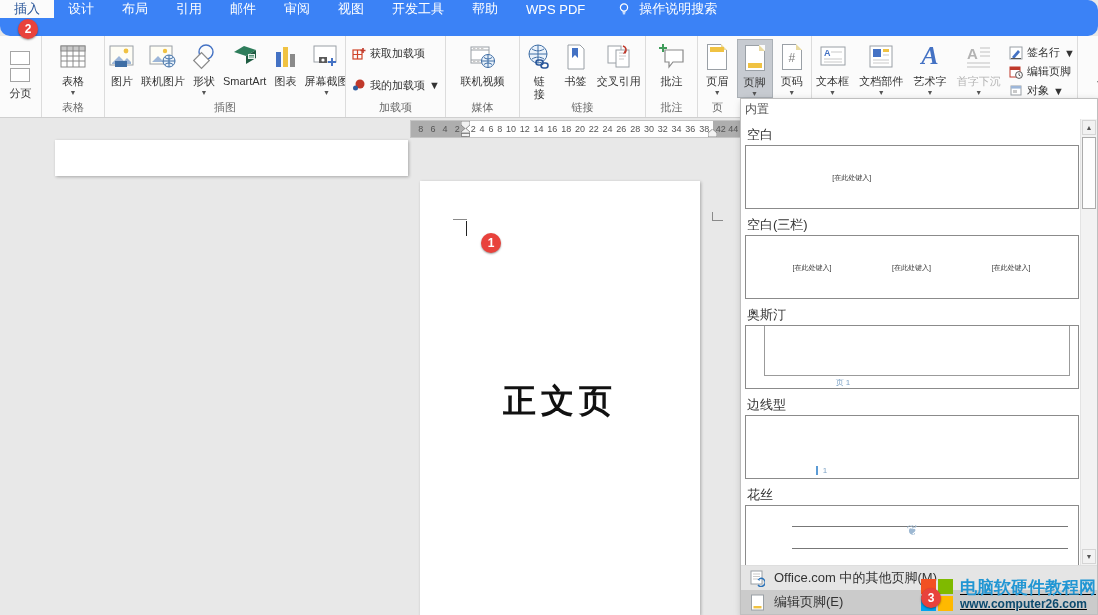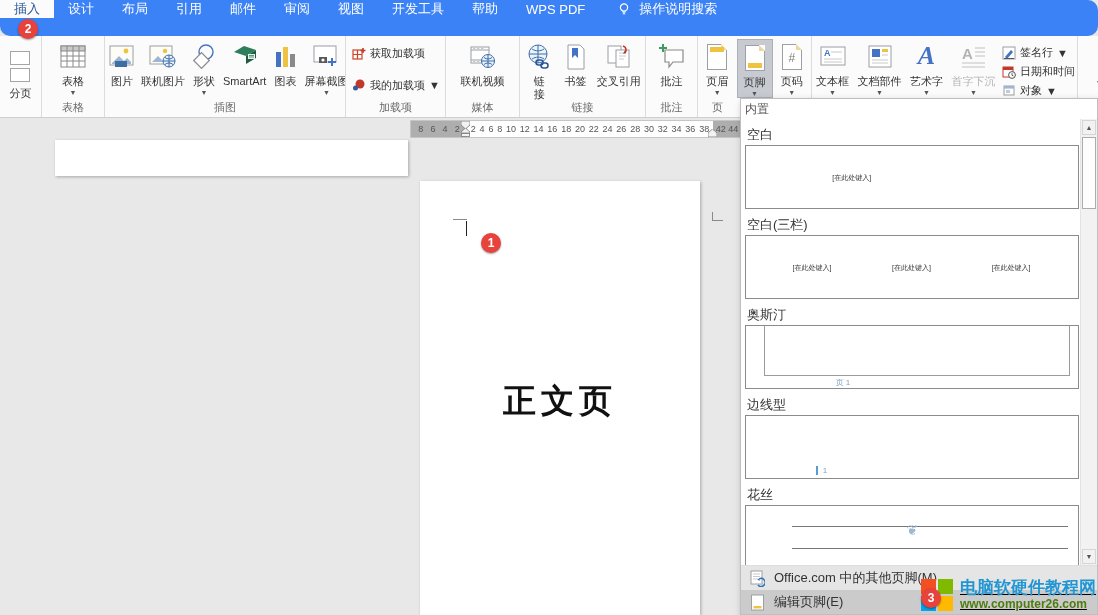--- a/index.html
+++ b/index.html
@@ -85,21 +85,21 @@
 
   
   .badge { position:absolute; width:20px; height:20px; border-radius:50%; background:#e8423c;
     color:#fff; font-size:12px; font-weight:bold; text-align:center; line-height:20px; z-index:80;
     box-shadow:0 1px 2px rgba(0,0,0,.4); }
   #watermark { position:absolute; right:2px; bottom:4px; display:flex; align-items:center; gap:7px; z-index:70; }
   #ms-logo { display:grid; grid-template-columns:15px 15px; grid-template-rows:15px 15px; gap:2px; }
   #ms-logo span { display:block; }
   #wm-text { text-align:left;text-decoration:underline; }
   #wm-name { font-size:17px; font-weight:bold; color:#2196d3; line-height:1.1; }
-  #wm-url { font-size:12px; font-weight:bold; color:#4d7c0f; line-height:1.1; }
+  #wm-url { font-size:12px; font-weight:bold; color:#0c4a6e; line-height:1.1; }
   svg { display:block; }
 </style>
 </head>
 <body>
 
 <div id="stage">
 
   <div id="tabbar">
     <div id="menu-tabs" style="display:flex;">
         <div class="tab active">插入</div>
@@ -421,21 +421,21 @@
           </div>
           <div class="smallbtn">
             <span class="icon14">
               <svg width="14" height="14" viewBox="0 0 14 14">
                   <rect x="1" y="2" width="10" height="10" fill="#fff" stroke="#c0392b"></rect>
                   <rect x="1" y="2" width="10" height="3" fill="#c0392b"></rect>
                   <circle cx="10" cy="10" r="3.4" fill="#fff" stroke="#555"></circle>
                   <path d="M10 8.2v2l1.4.8" stroke="#555" fill="none"></path>
                 </svg>
             </span>
-            <span>日期和时间</span>
+            <span>编辑页脚</span>
           </div>
           <div class="smallbtn">
             <span class="icon14">
               <svg width="14" height="14" viewBox="0 0 14 14">
                   <rect x="2" y="2" width="10" height="9" fill="#fff" stroke="#9aa0a6"></rect>
                   <rect x="2" y="2" width="10" height="2.6" fill="#9db6d8"></rect>
                   <rect x="4" y="6" width="4" height="3" fill="#c9c9c9"></rect>
                 </svg>
             </span>
             <span>对象</span>

